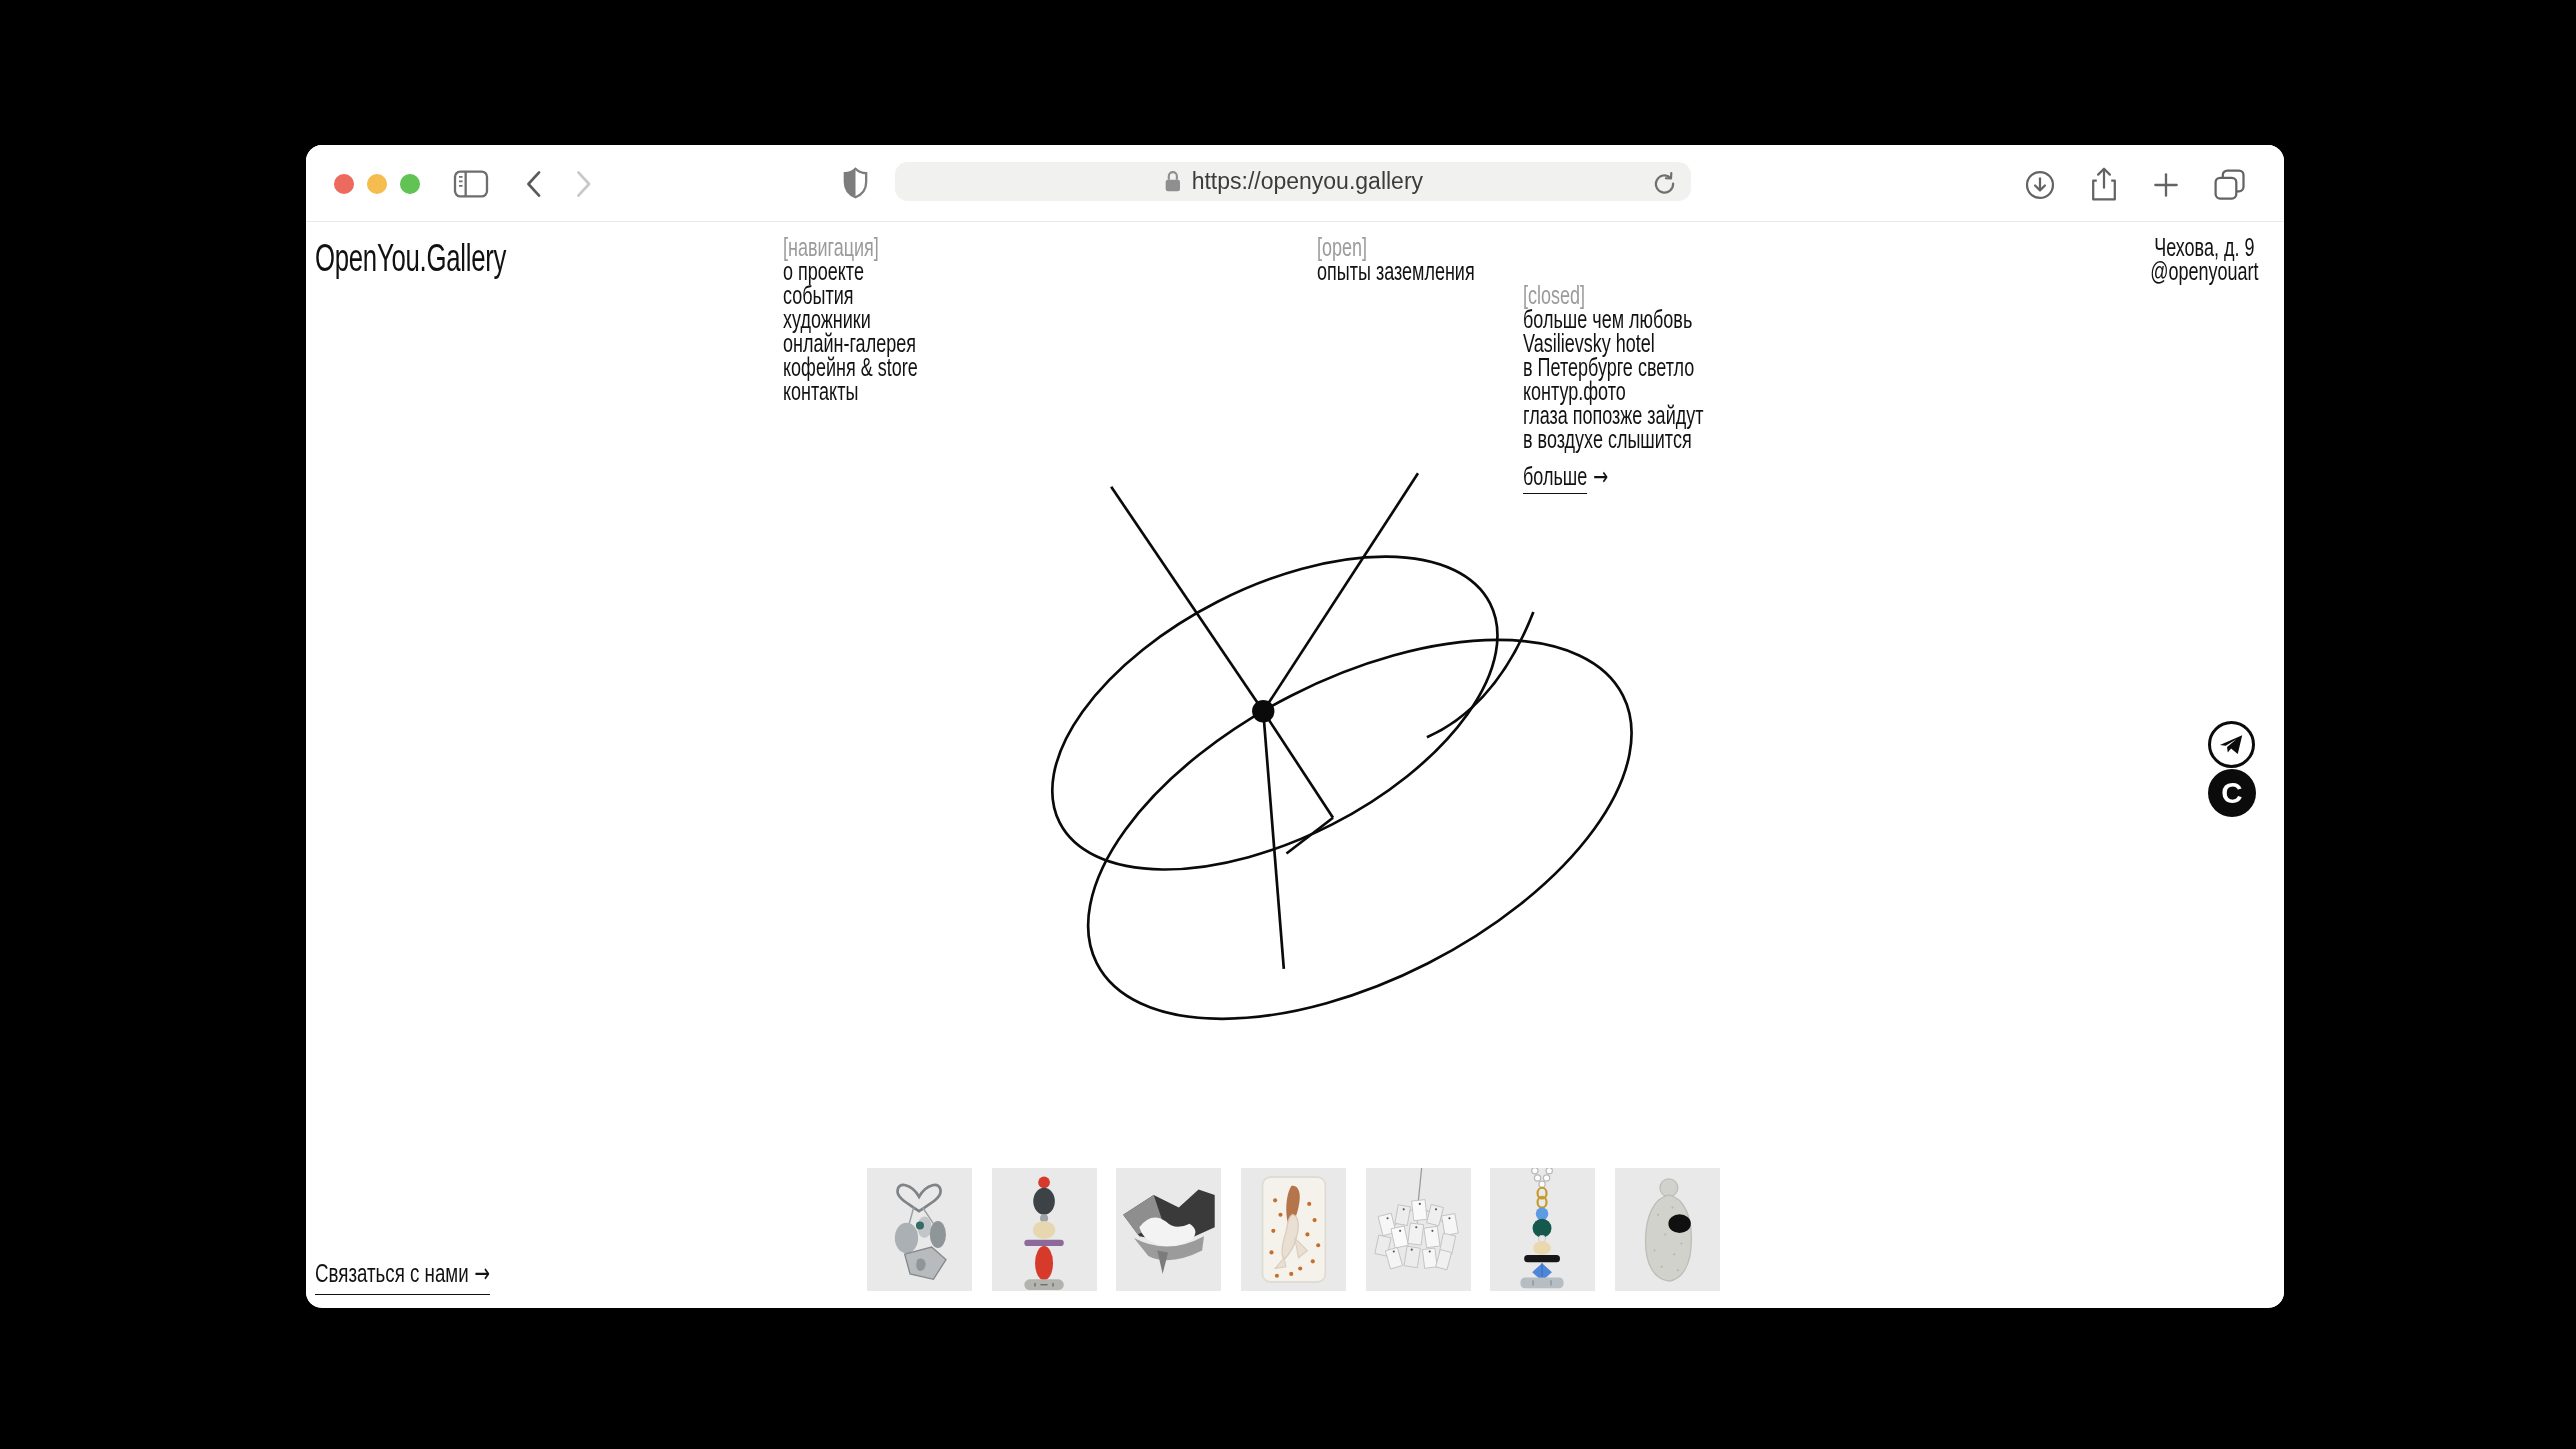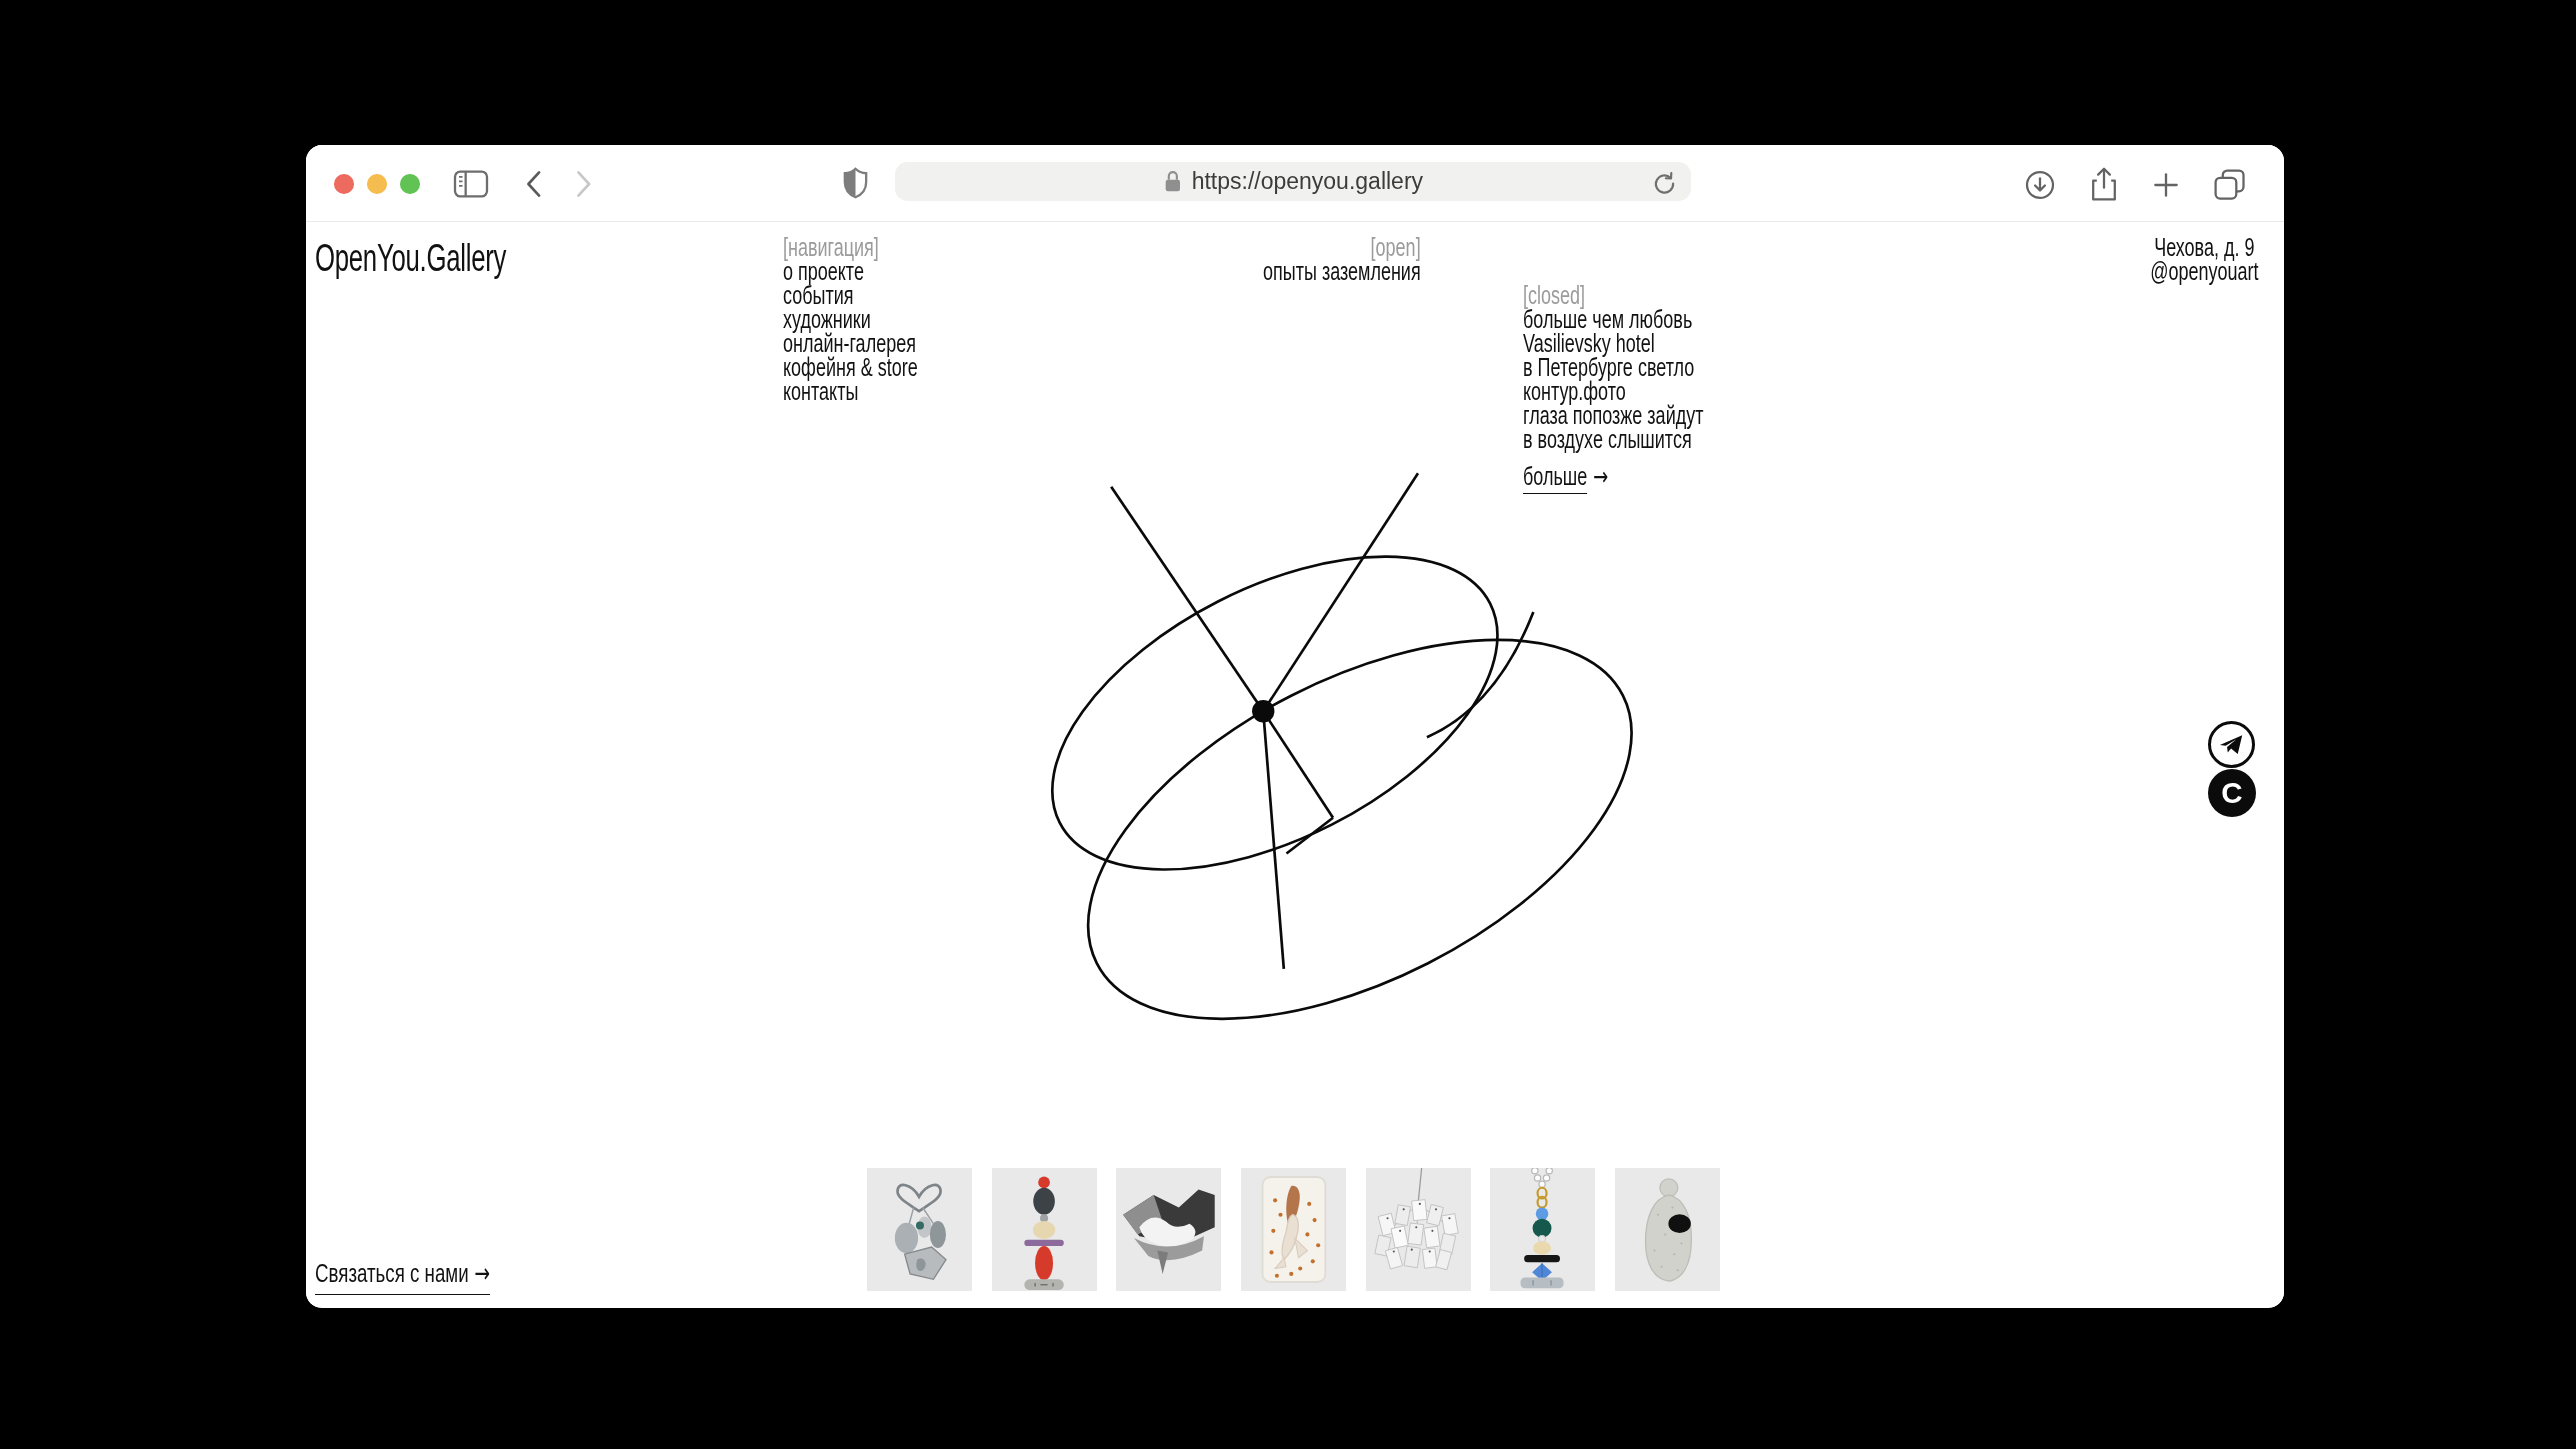--- a/index.html
+++ b/index.html
@@ -27,21 +27,21 @@
 
   .cond { display:inline-block; transform:scaleX(0.72); transform-origin:0 0; }
   .cond-r { display:inline-block; transform:scaleX(0.72); transform-origin:100% 0; }
 
   .logo { position:absolute; left:9px; top:14.3px; font-size:39px; font-weight:500; color:#111;
           letter-spacing:-0.4px; transform:scaleX(0.66); transform-origin:0 0; white-space:nowrap; }
 
   .col { position:absolute; top:12.5px; font-size:25px; line-height:24px; color:#121212; white-space:nowrap; }
   .col .label { color:#9b9b9b; }
   .col-nav { left:477px; }
-  .col-open { left:957px;text-align:right; }
+  .col-open { left:1011px; }
   .col-closed { left:1217px;margin-top:48px; }
   .col a, .linklike { color:#121212; text-decoration:none; cursor:pointer; }
   .more-row { margin-top:13.4px; }
   .more-word { border-bottom:1.8px solid #111; padding-bottom:2.7px; }
   .arrow-glyph { font-family:"DejaVu Sans",sans-serif; margin-left:8px; }
 
   .address { position:absolute; top:12.5px; right:26px; font-size:25px; line-height:24px;
              color:#121212; text-align:center; white-space:nowrap; }
 
   .drawing { position:absolute; left:0; top:0; pointer-events:none; }

